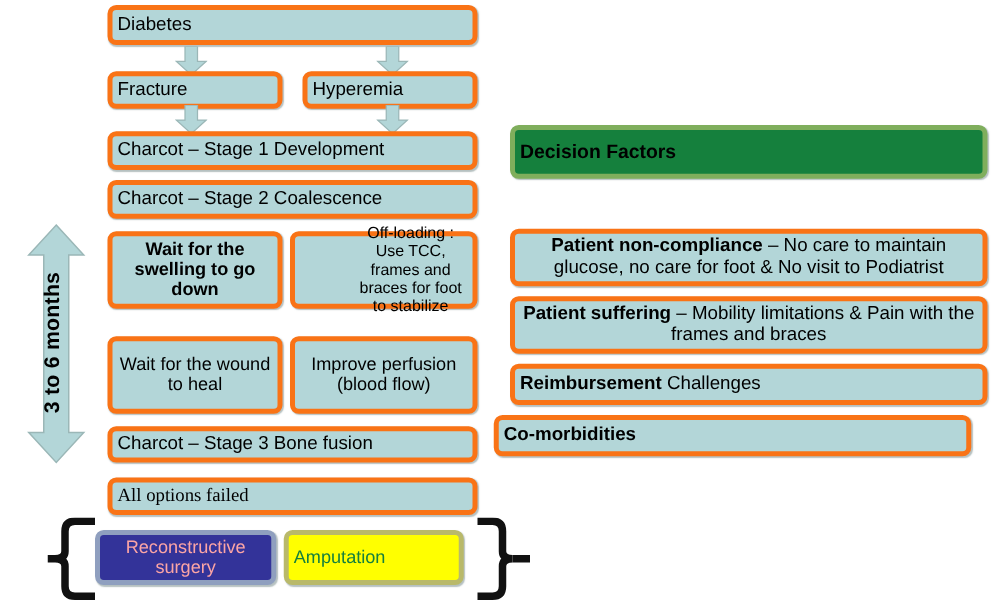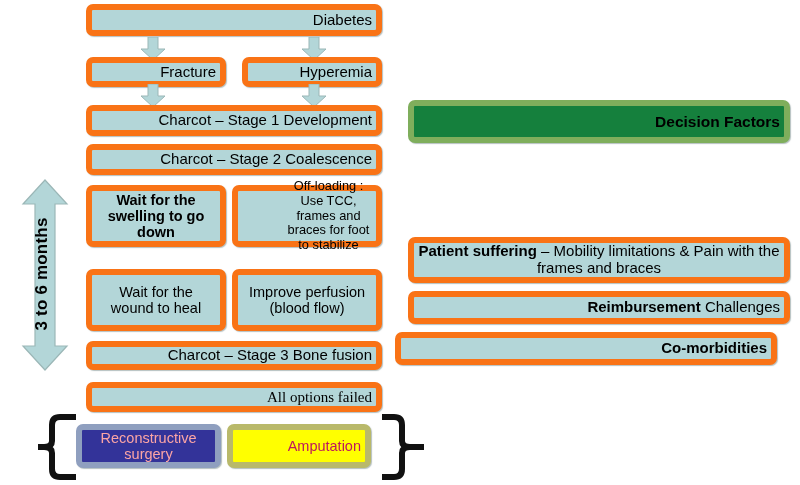--- a/index.html
+++ b/index.html
@@ -9,36 +9,36 @@
     font-family:"Liberation Sans", sans-serif;
     overflow:hidden;
     position:relative;
   }
   #canvas{position:absolute;left:0;top:0;width:800px;height:485px;}
 
   
   .box{
     position:absolute;
     box-sizing:border-box;
-    border:6px solid #f97316;
+    border:4px solid #f97316;
     border-radius:7px;
     background:#b3d6d8;
     color:#000000;
     display:flex;
     align-items:center;
-    justify-content:flex-end;
+    justify-content:flex-start;
     text-align:center;
     line-height:1.12;
     font-size:14.5px;
     padding:1px 4px;
     box-shadow:1px 1px 1px rgba(120,140,140,.55);
   }
   .box.green{background:#15803d;border-color:#7fae5c;font-weight:bold;font-size:15.5px;}
   .box.navy{background:#333399;border-color:#8f9fbf;color:#fca5a5;}
-  .box.yellow{background:#ffff00;border-color:#b9b96a;color:#be185d;}
+  .box.yellow{background:#ffff00;border-color:#b9b96a;color:#15803d;}
   .box.bigger{font-size:15px;}
   .box.small{font-size:12.8px;line-height:1.15;}
   .box b{font-weight:bold;}
 
   
   .conn{position:absolute;}
   .conn svg{display:block;}
 
   
   #dblarrow{position:absolute;}
@@ -150,20 +150,25 @@
     <svg width="50" height="194" viewBox="0 0 50 194" style="position:absolute;left:0;top:0;">
       <polygon points="25,2 47,26 35,26 35,168 47,168 25,192 3,168 15,168 15,26 3,26" fill="#b3d6d8" stroke="#9bb7b7" stroke-width="1.2"></polygon>
     </svg>
     <div class="lbl">3 to 6 months</div>
   </div>
 
   <div class="box green" style="left:408px;top:100px;width:382px;height:43px;">
     <span>Decision Factors</span>
   </div>
 
+  <div class="box bigger" style="left:408px;top:183px;width:382px;height:46px;">
+    <span>
+      <b>Patient non-compliance</b><span> – No care to maintain glucose, no care for foot &amp; No visit to Podiatrist</span>
+    </span>
+  </div>
 
   <div class="box bigger" style="left:408px;top:237px;width:382px;height:46px;">
     <span>
       <b>Patient suffering</b><span>  – Mobility limitations &amp; Pain with the frames and braces</span>
     </span>
   </div>
 
   <div class="box bigger" style="left:408px;top:291px;width:382px;height:33px;">
     <span>
       <b>Reimbursement</b><span> Challenges</span>

